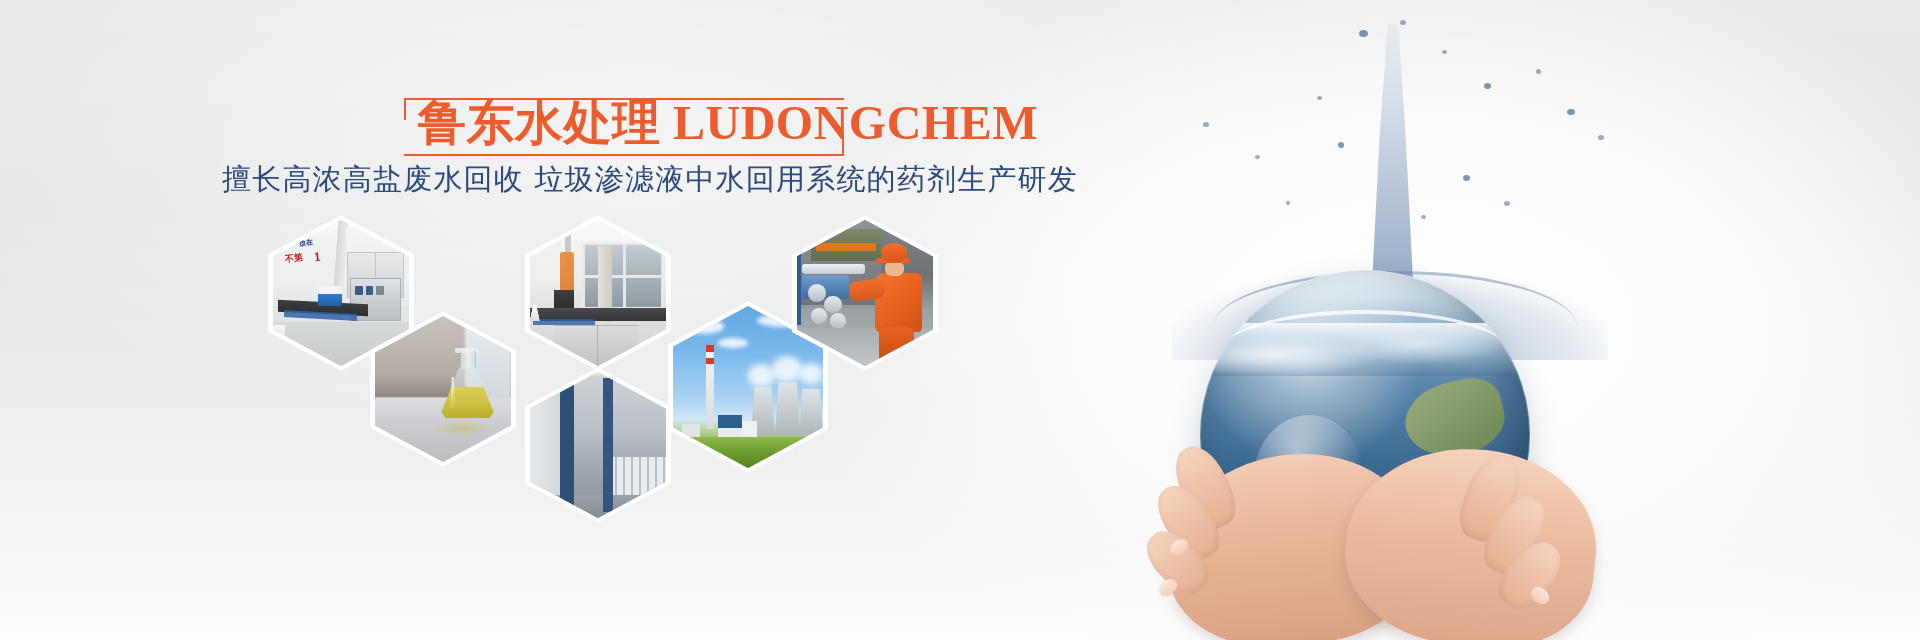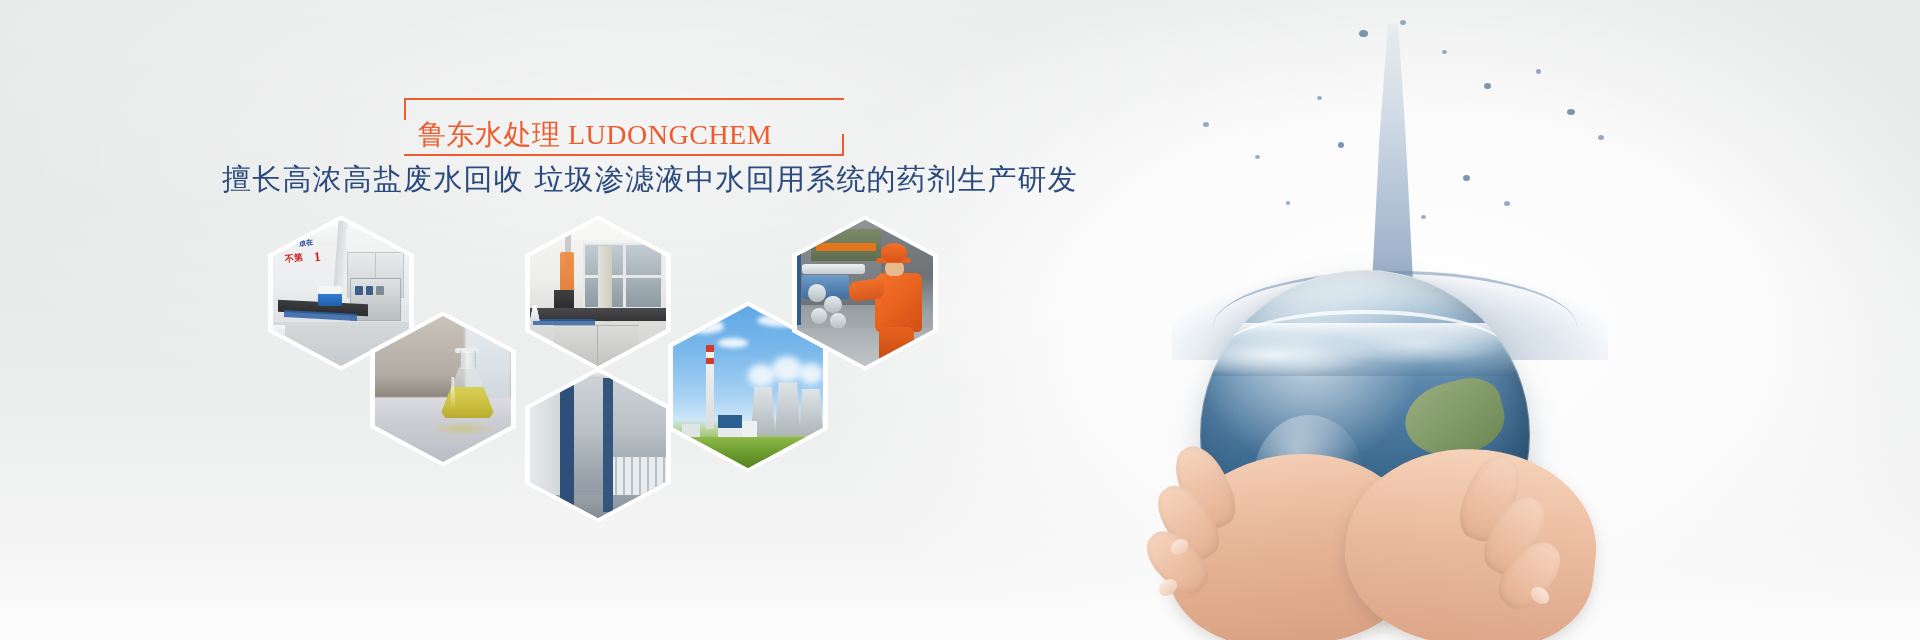--- a/index.html
+++ b/index.html
@@ -20,23 +20,23 @@
     background:radial-gradient(ellipse 1100px 420px at 640px 150px, rgba(255,255,255,.55) 0%, rgba(255,255,255,0) 68%);}
 
   
   .titlewrap{position:absolute;left:404px;top:98px;width:440px;height:58px;}
   .brk{position:absolute;background:#ee5b2c;}
   .brk.top{left:0;top:0;width:440px;height:2px;}
   .brk.lstub{left:0;top:0;width:2px;height:22px;}
   .brk.bot{left:0;top:56px;width:440px;height:2px;}
   .brk.rstub{left:438px;top:36px;width:2px;height:22px;}
   .title{
-    position:absolute;left:14px;top:12px;width:420px;
+    position:absolute;left:14px;top:0;width:420px;
     font-family:"Liberation Serif", serif;
-    font-size:28px;font-weight:400;letter-spacing:.5px;
+    font-size:48px;font-weight:700;letter-spacing:.5px;
     color:#ee5b2c;line-height:50px;white-space:nowrap;
   }
 
   .subtitle{
     position:absolute;left:222px;top:158px;width:770px;
     font-family:"DejaVu Sans", sans-serif;
     font-size:29px;font-weight:400;color:#2b4a7d;
     letter-spacing:1.2px;line-height:42px;white-space:nowrap;
   }
 

